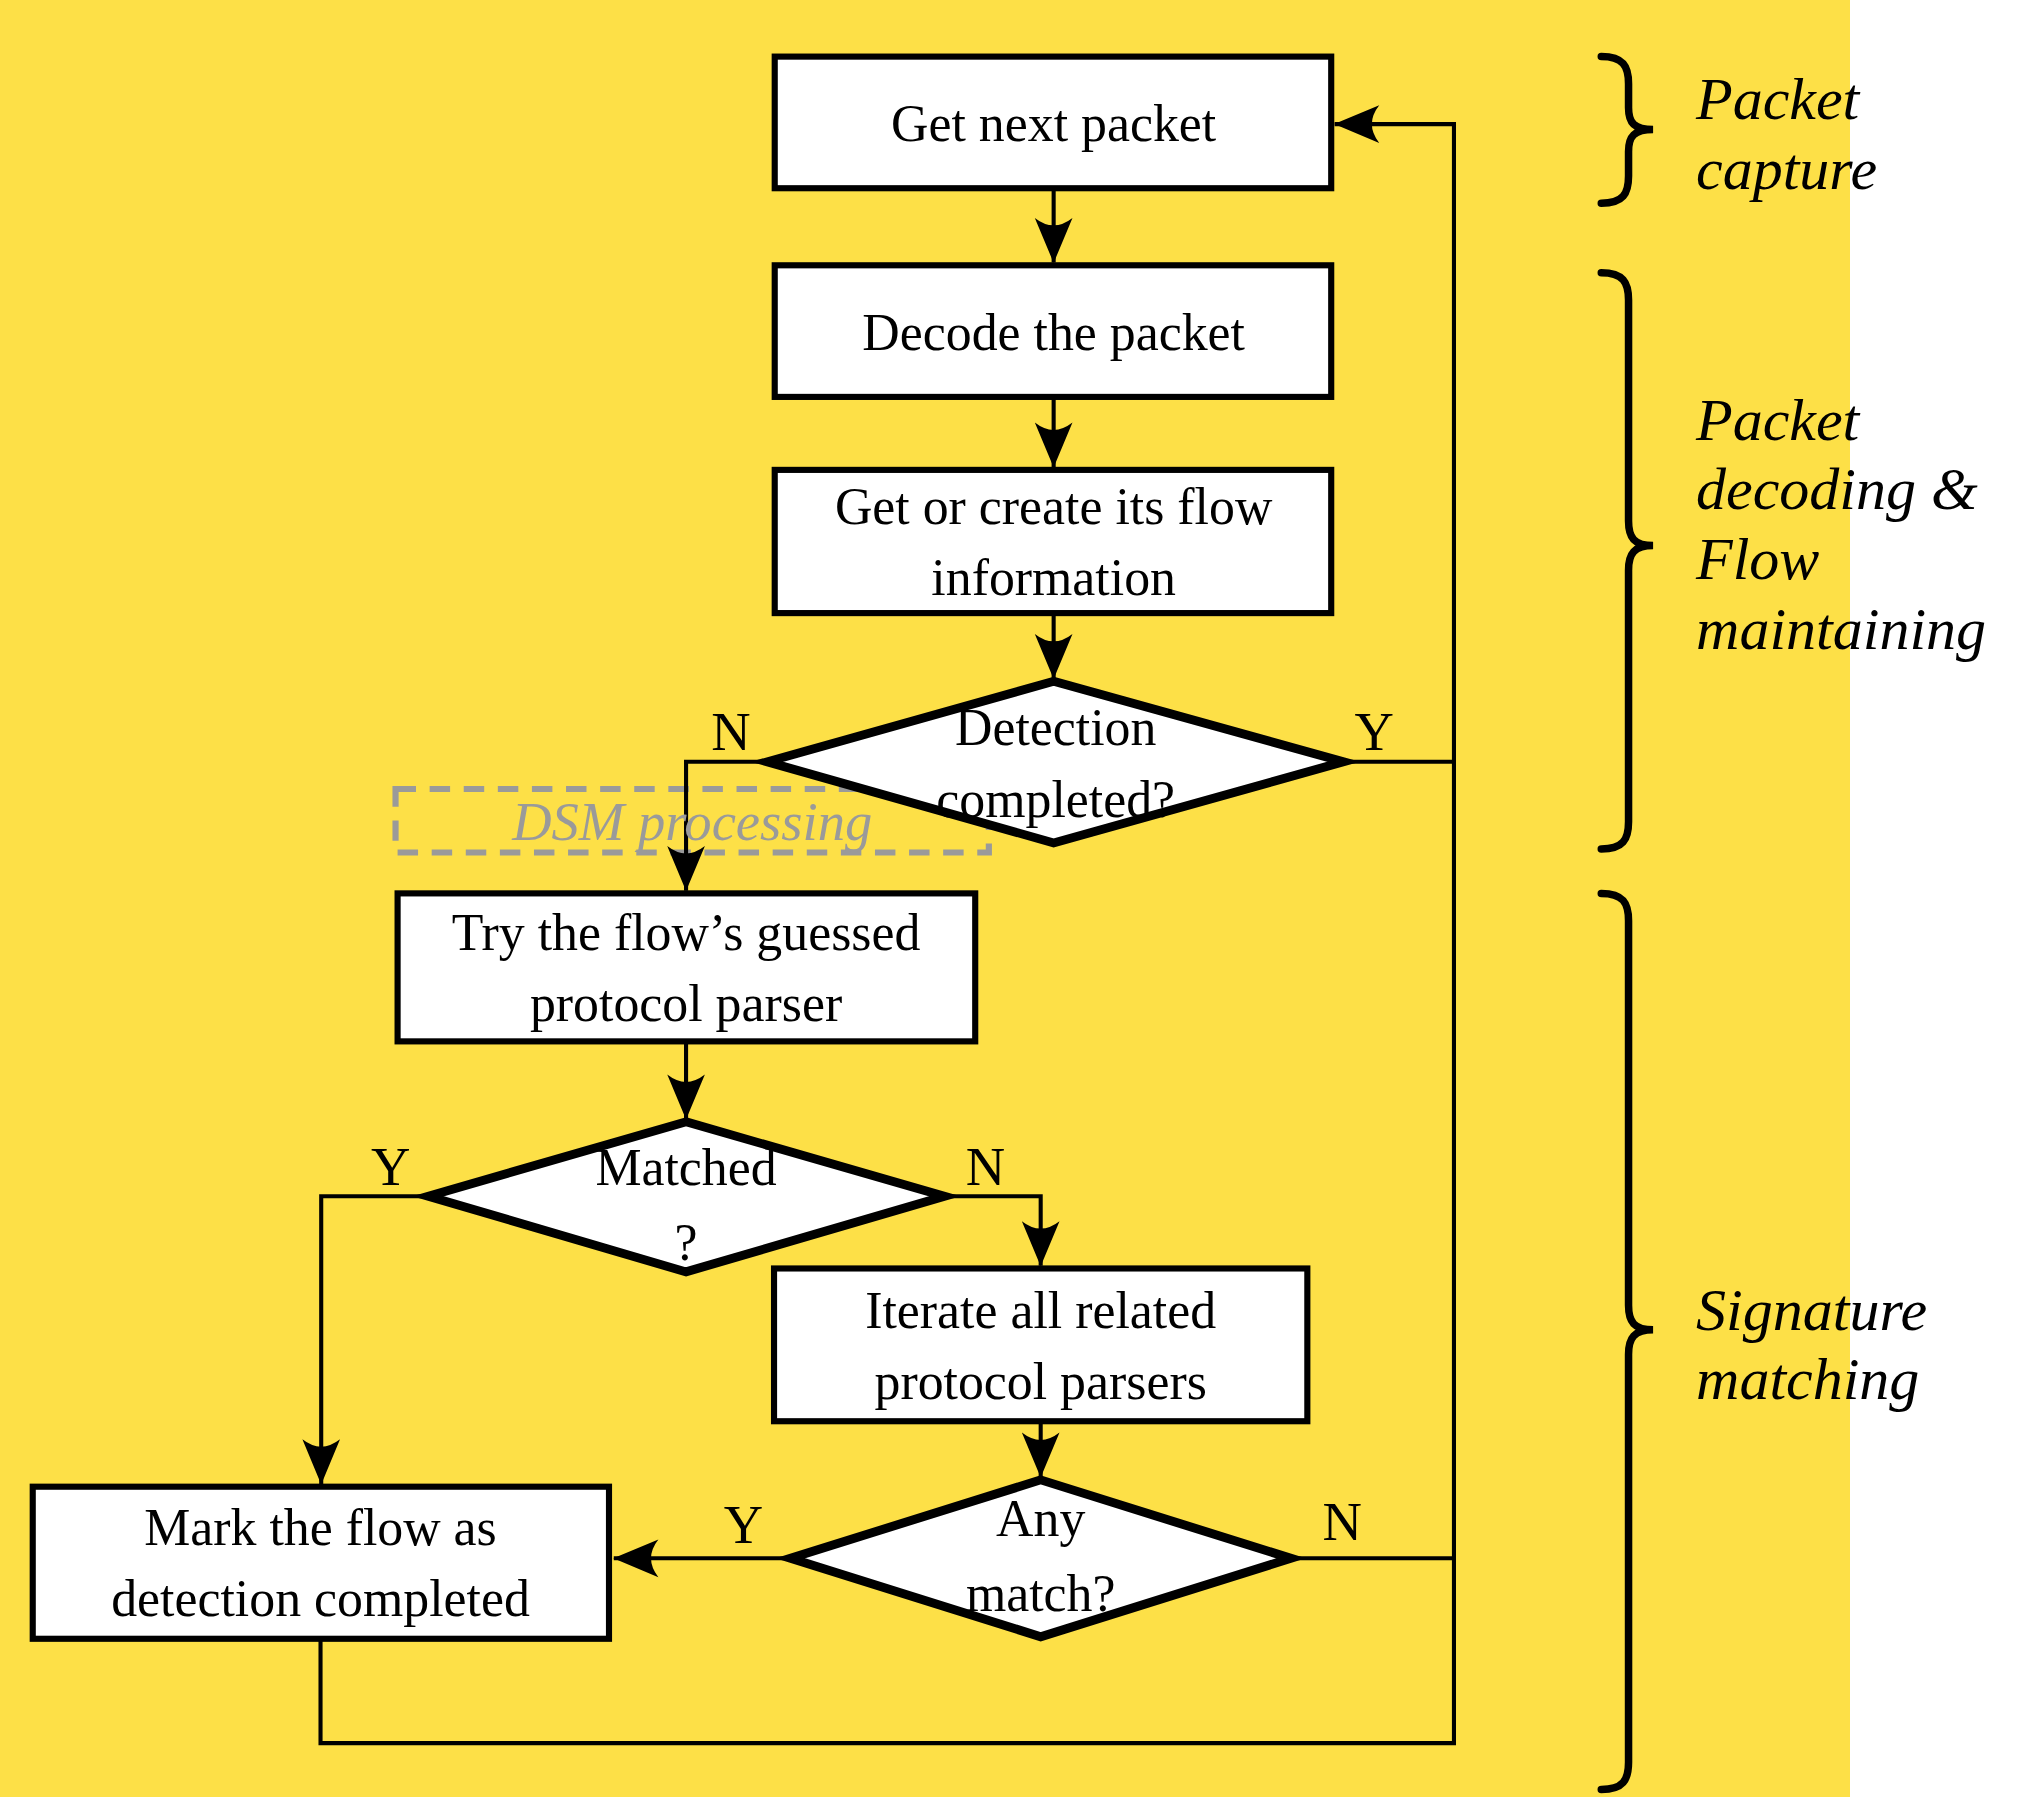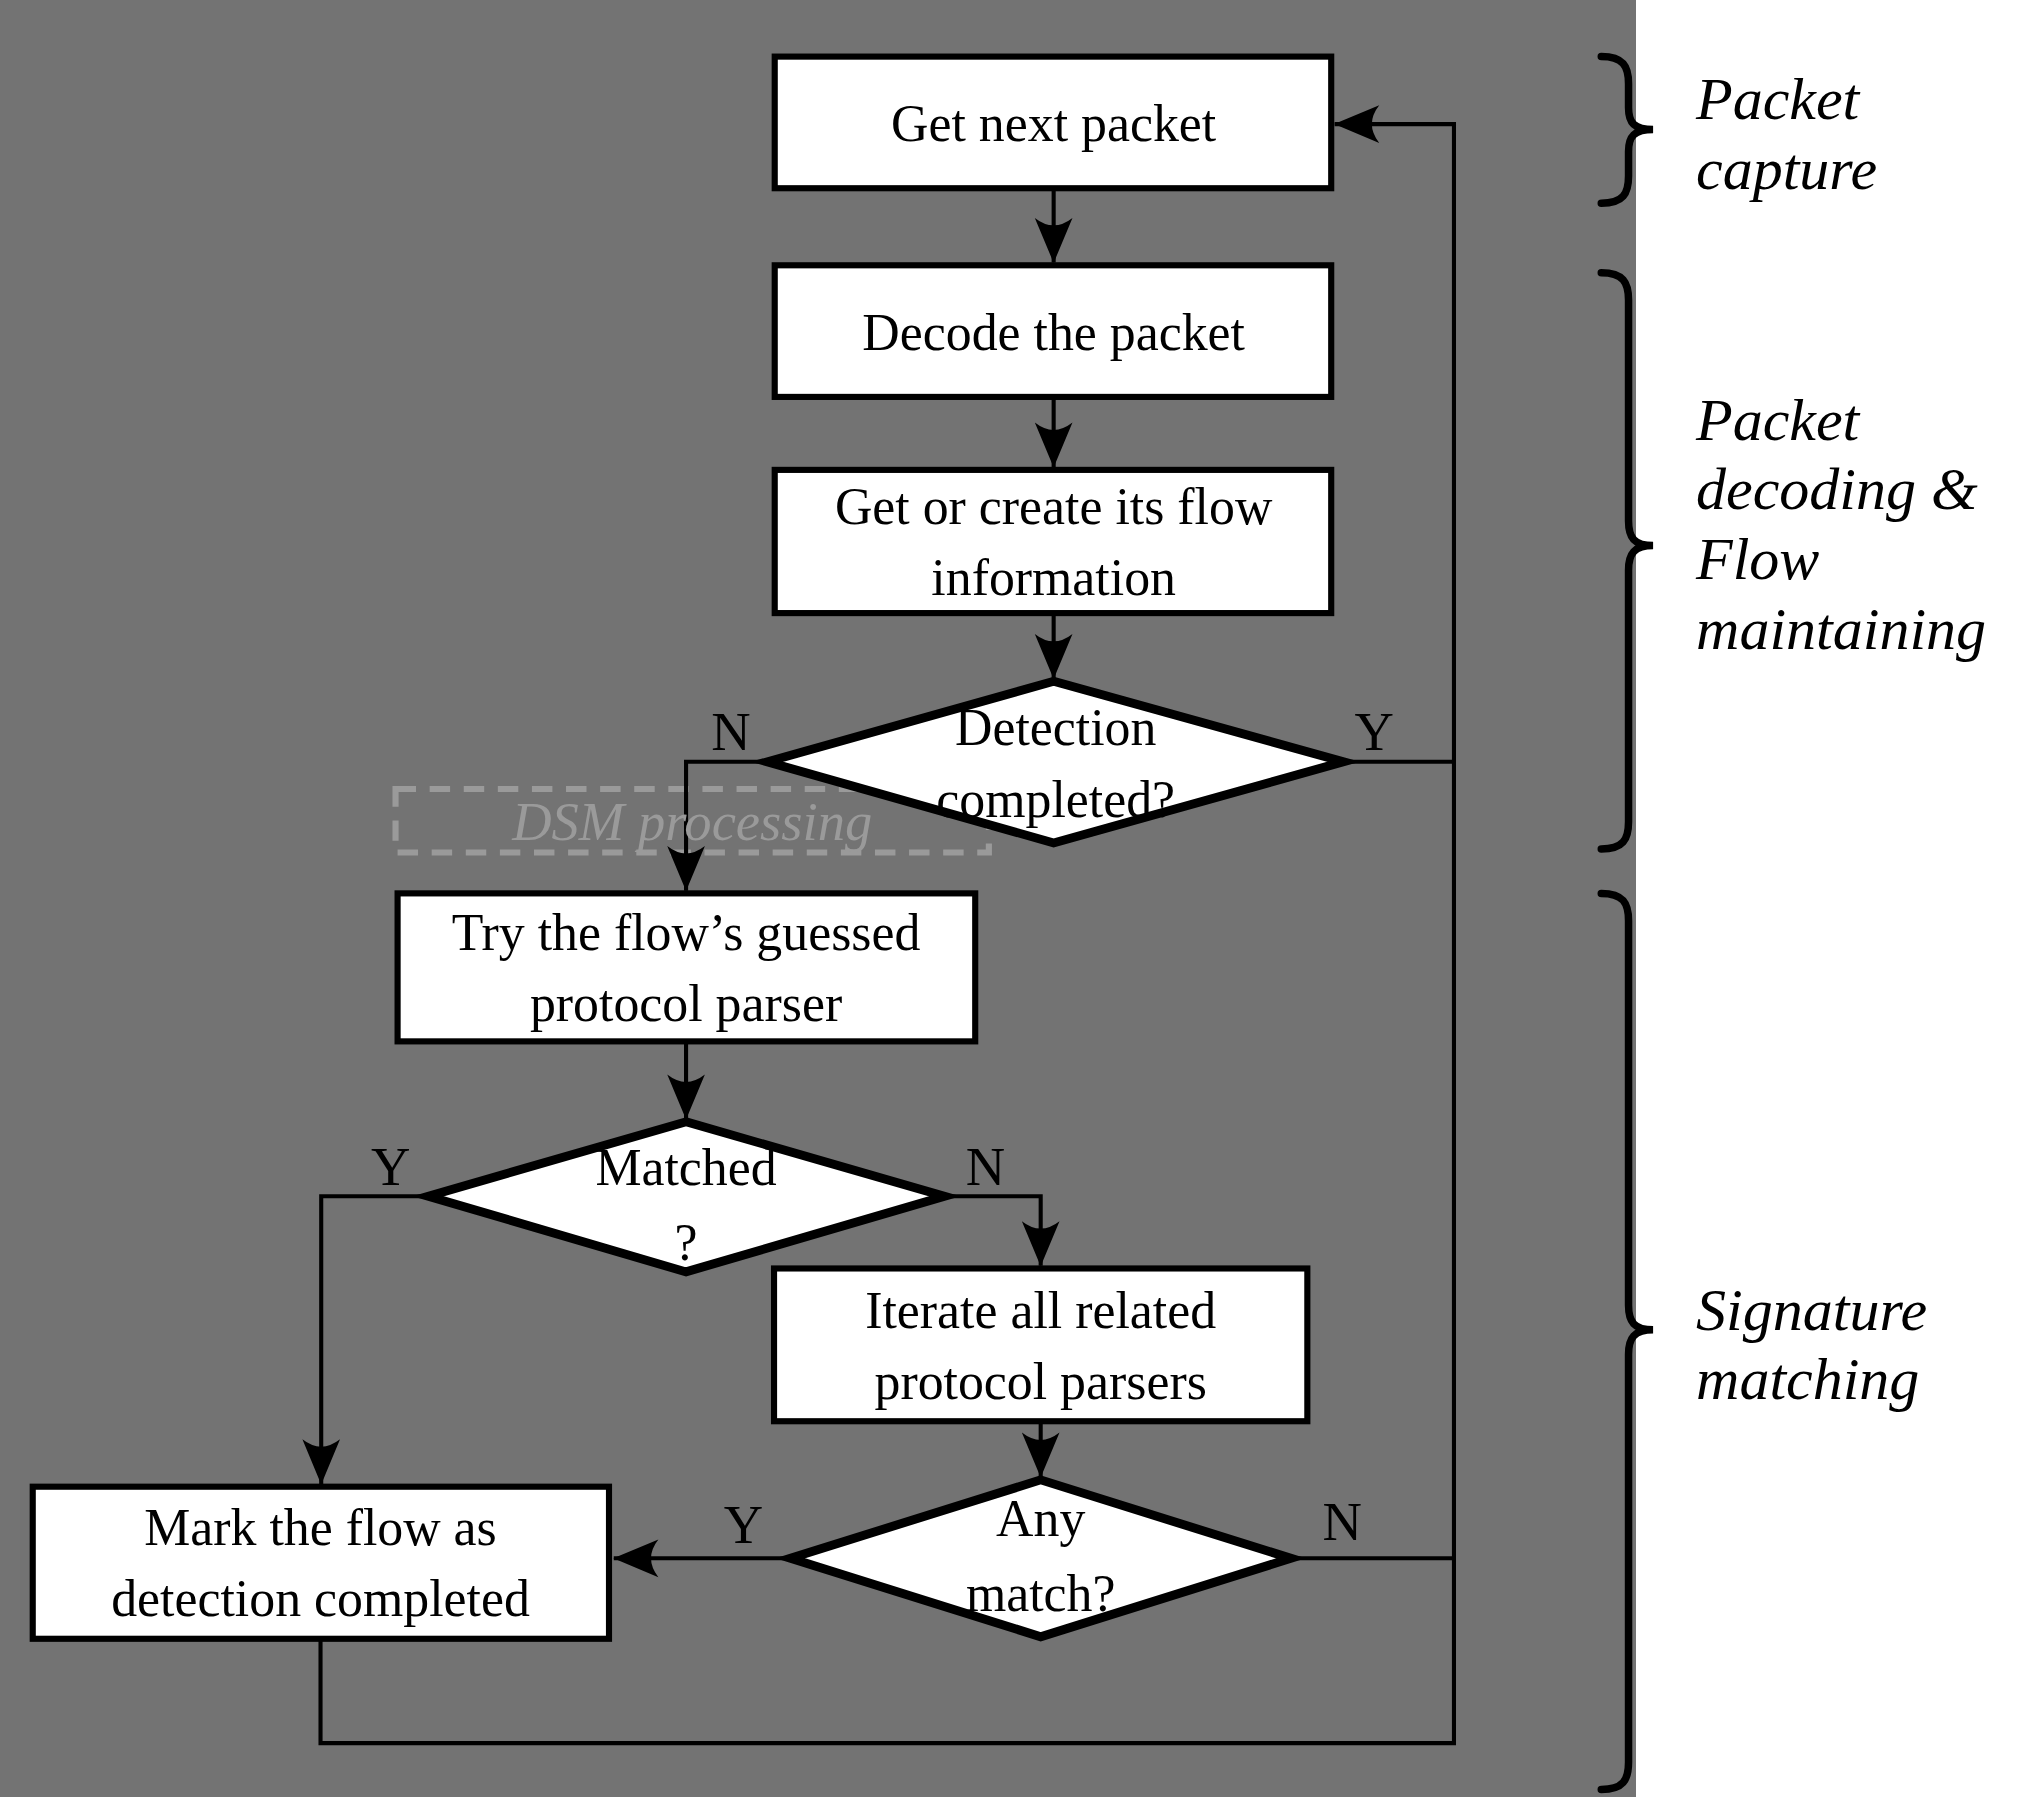--- a/index.html
+++ b/index.html
@@ -2,23 +2,23 @@
 <html style="font-size:11px"><head>
 <meta charset="utf-8">
 <style>
   html, body {
     margin: 0;
     padding: 0;
     background: #ffffff;
   }
   .canvas {
     position: relative;
-    width: 1636px;
+    width: 1850px;
     height: 1797px;
-    background: #737373;
+    background: #fde047;
     font-family: "Liberation Serif", "DejaVu Serif", serif;
   }
   svg { display: block; }
   .node-box {
     fill: #ffffff;
     stroke: #000000;
     stroke-width: 9;
   }
   .node-diamond {
     fill: #ffffff;

